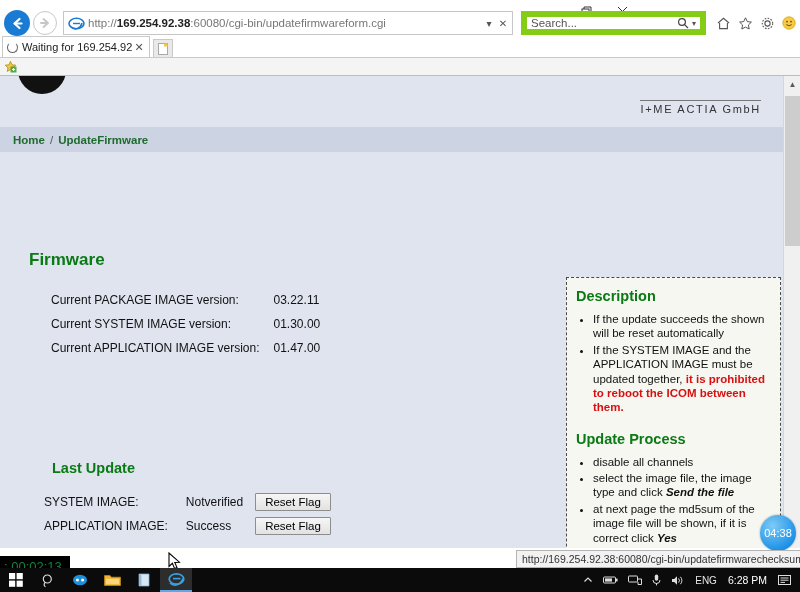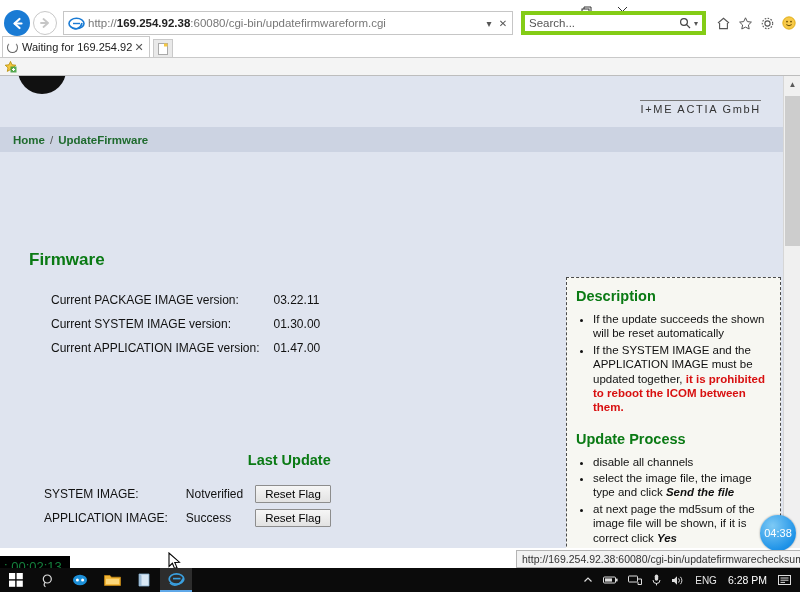--- a/index.html
+++ b/index.html
@@ -44,21 +44,21 @@
     background: #fff; display: flex; align-items: center; padding: 0 2px; flex: none;
   }
   #ie-favicon { width: 17px; height: 17px; flex: none; margin: 0 3px 0 2px; }
   #url-text {
     font-size: 11.5px; color: #777; white-space: nowrap; overflow: hidden;
     flex: 1; font-family: "Liberation Sans", sans-serif;
   }
   #url-text b { color: #222; font-weight: bold; }
   .addr-btn { width: 14px; text-align: center; color: #555; font-size: 10px; flex: none; }
   #search-box {
-    margin-left: 8px; height: 24px; width: 185px; border: 4px solid #84cc16;
+    margin-left: 8px; height: 24px; width: 185px; border: 6px solid #84cc16;
     background: #fff; display: flex; align-items: center; padding: 0 4px; flex: none;
   }
   #search-placeholder { font-size: 11.5px; color: #555; flex: 1; }
   #chrome-icons { display: flex; align-items: center; margin-left: 6px; }
   .chrome-icon { width: 22px; height: 22px; display: flex; align-items: center; justify-content: center; }
 
   #tab-row {
     position: absolute; left: 0; top: 37px; width: 800px; height: 21px;
     display: flex; align-items: flex-end; border-bottom: 1px solid #c9c9c9;
     background: #fff;
@@ -113,21 +113,21 @@
   #content-area {
     position: absolute; left: 0; top: 76px; width: 783px; height: 308px;
     background: #dfe4ef;
   }
 
   h2.section-head {
     margin: 0; color: #0a7a14; font-size: 17px; font-weight: bold;
     font-family: "Liberation Sans", sans-serif;
   }
   h3.sub-head {
-    margin: 0; color: #0a7a14; font-size: 14.5px; font-weight: bold; text-align: right;
+    margin: 8px; color: #0a7a14; font-size: 14.5px; font-weight: bold;
   }
 
   #firmware-block { position: absolute; left: 29px; top: 98px; }
   #version-table { margin-top: 18px; font-size: 12px; color: #111; border-collapse: collapse; }
   #version-table td { padding: 5px 0; vertical-align: top; }
   #version-table td.lbl { padding-right: 14px; padding-left: 22px; white-space: nowrap; }
   #version-table td.val { white-space: nowrap; }
 
   #lastupdate-block { position: absolute; left: 44px; top: 300px; }
   #lastupdate-table { margin-top: 14px; font-size: 12px; color: #111; border-collapse: collapse; }

